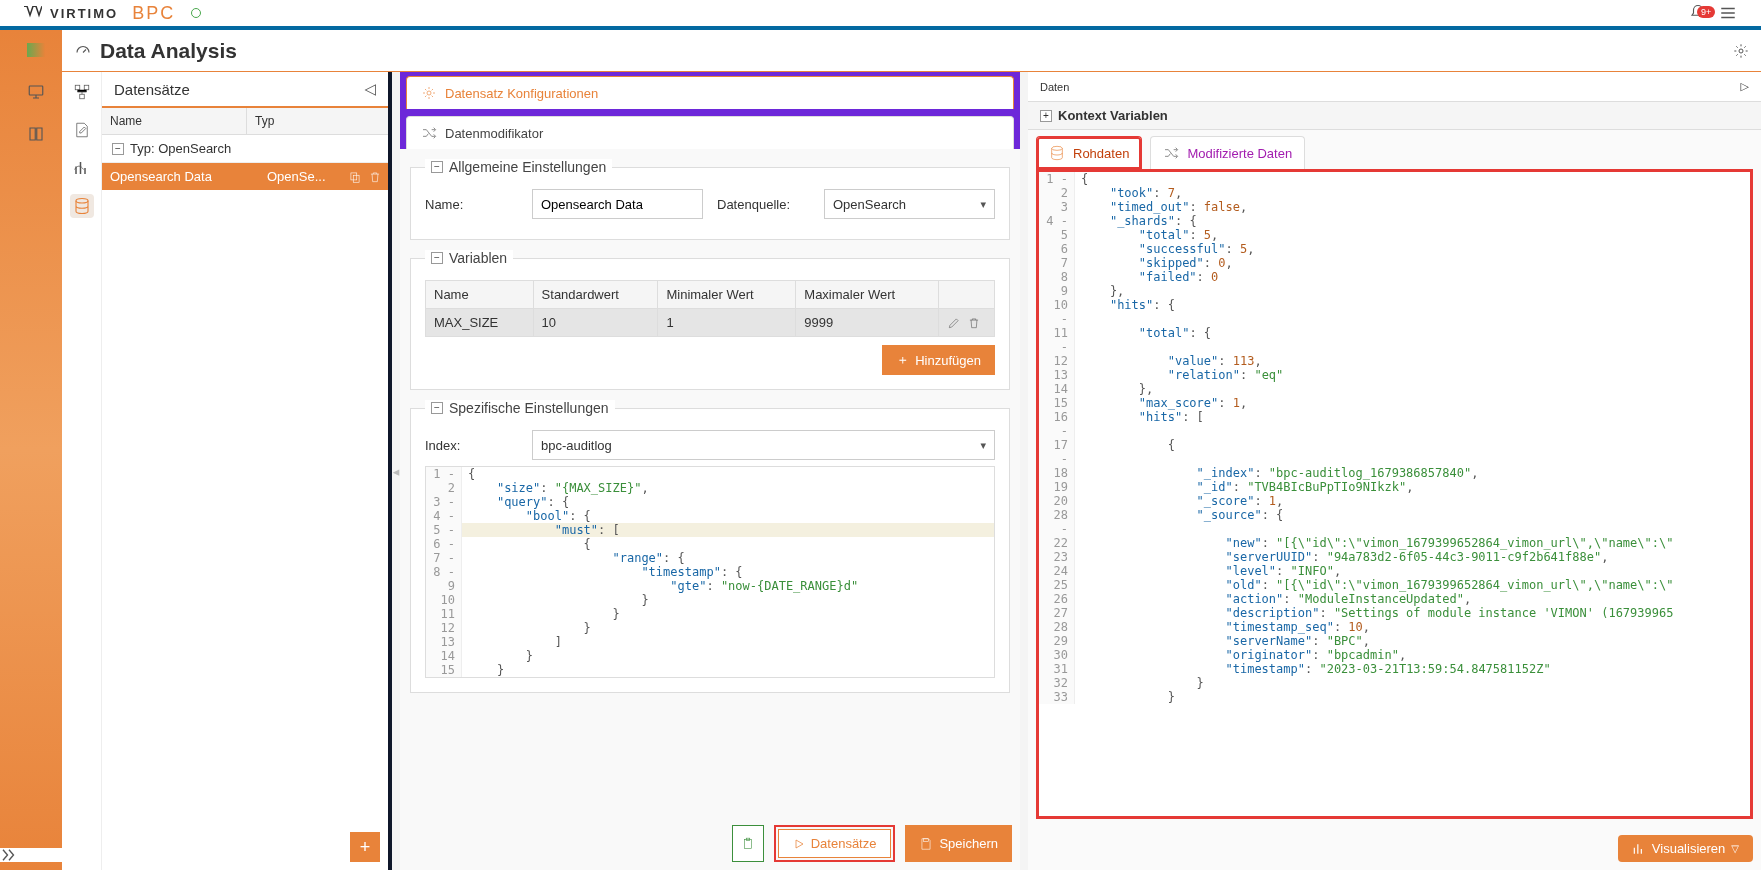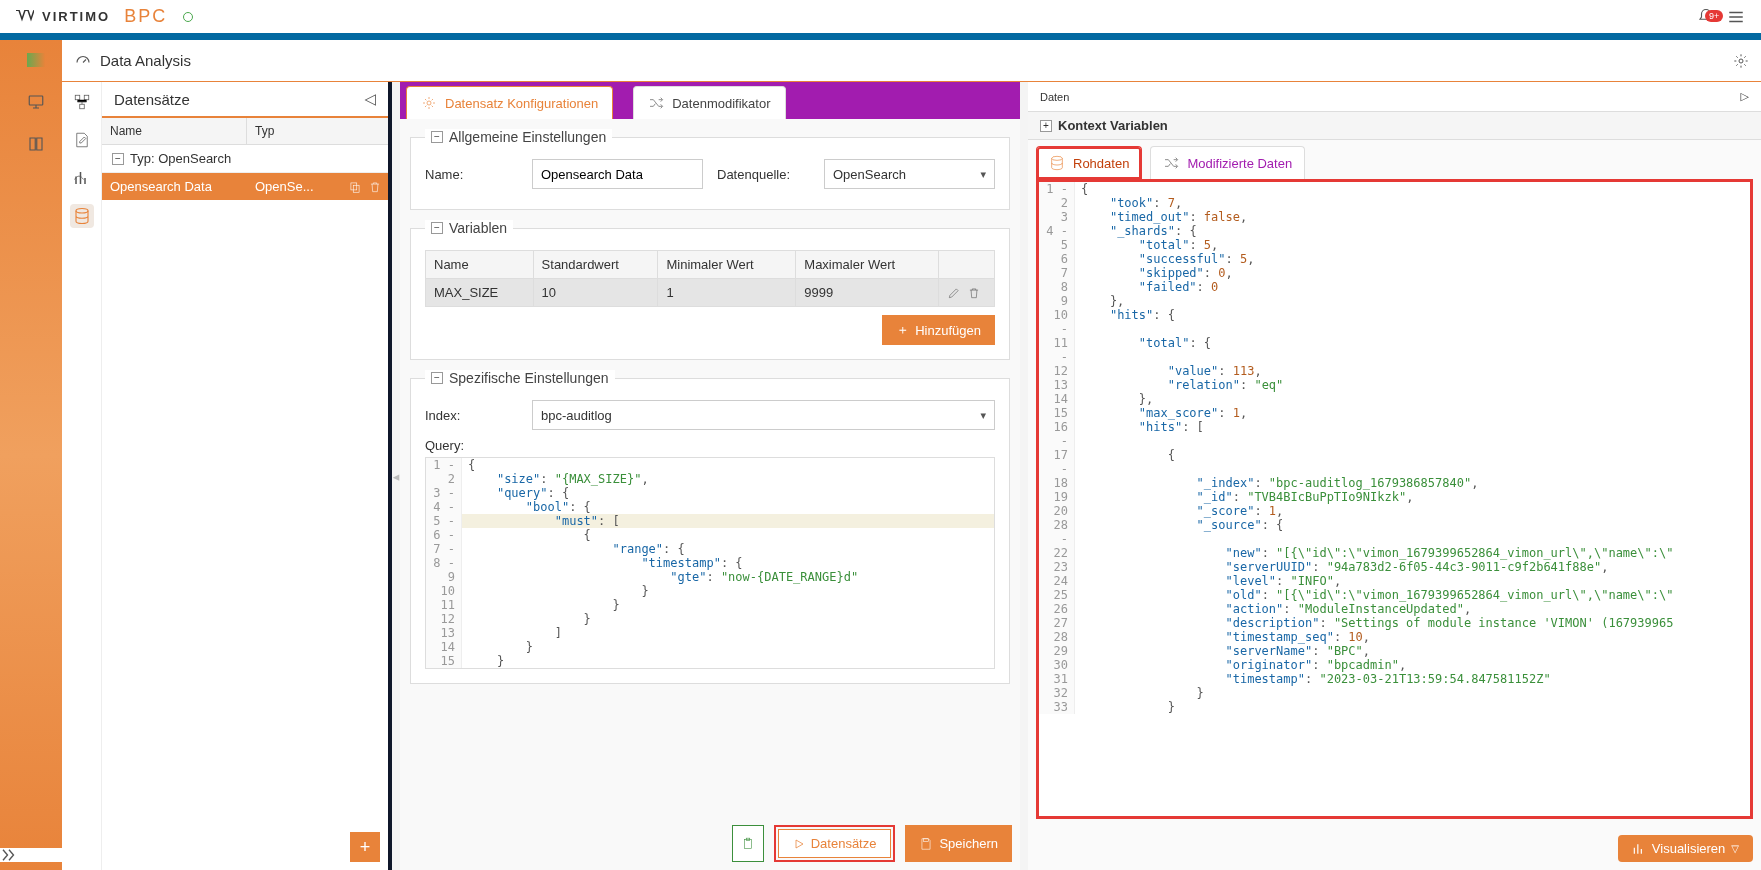--- a/index.html
+++ b/index.html
@@ -1,58 +1,58 @@
 <!DOCTYPE html>
 <html><head>
 <meta charset="utf-8">
 <style>
   * { box-sizing: border-box; margin: 0; padding: 0; }
   body { font-family: -apple-system, BlinkMacSystemFont, "Segoe UI", Arial, sans-serif; font-size: 13px; color: #333; background: #f8f8f8; overflow: hidden; }
   .app { width: 1761px; height: 870px; display: flex; flex-direction: column; background: #fff; }
-  .header { height: 40px; display: flex; align-items: center; padding: 0 16px; border-bottom: 7px solid #0369a1; }
+  .header { height: 30px; display: flex; align-items: center; padding: 0 24px; border-bottom: 4px solid #0369a1; }
   .logo { display: flex; align-items: center; gap: 8px; font-weight: 600; letter-spacing: 2px; }
   .logo svg { height: 14px; }
   .logo-bpc { color: #e8833a; font-size: 18px; font-weight: 500; margin-left: 6px;}
   .circle { width: 10px; height: 10px; border: 1.5px solid #4aa84d; border-radius: 50%; margin-left: 8px; }
   .header-spacer { flex: 1; }
   .header-icons { display: flex; align-items: center; gap: 12px; color: #555; }
   .bell-badge { position: relative; }
   .bell-badge .badge { position: absolute; top: 2px; left: 8px; background: #e53935; color: #fff; font-size: 9px; border-radius: 8px; padding: 0 4px; line-height: 12px; }
   .body { flex: 1; display: flex; min-height: 0; }
   .rail { width: 62px; background: linear-gradient(180deg,#e8833a 0%, #f0a05e 50%, #e8833a 100%); display: flex; flex-direction: column; align-items: center; padding-top: 6px; position: relative; }
   .rail-icons { position:absolute; left:10px; top:0; width:52px; display:flex; flex-direction:column; align-items:center; padding-top:10px; gap:22px; color:#555;}
   .rail-icons .ico { width:20px; height:20px; display:flex; align-items:center; justify-content:center;}
   .rail-collapse {position:absolute; bottom:8px; left:0; width:62px; text-align:center; color:#555; background:#fff;}
   .main { flex: 1; display: flex; flex-direction: column; min-width: 0; }
   .subheader { height: 42px; display: flex; align-items: center; padding: 0 12px; border-bottom: 1px solid #e8833a; background:#fff; }
   .subheader .icon { margin-right: 8px; color:#555;}
-  .subheader h2 { font-size: 15px; font-weight: 400; text-align: right; }
+  .subheader h2 { font-size: 21px; font-weight: 700; text-align: right; }
   .subheader .gear { margin-left:auto; color:#555;}
   .content { flex: 1; display: flex; min-height: 0; background:#f4f4f4; }
   .tool-rail { width: 40px; background:#fff; display:flex; flex-direction:column; align-items:center; padding-top:8px; gap:14px; color:#555; border-right:1px solid #eee;}
   .tool-rail .ico { width:24px; height:24px; display:flex; align-items:center; justify-content:center; border-radius:4px;}
   .tool-rail .ico.active { background:#f0e8e1; color:#e8833a;}
   .datasets-col { width: 290px; display:flex; flex-direction:column; background:#fff; border-right:4px solid #0f172a;}
   .panel-title { display:flex; align-items:center; padding: 8px 12px; font-size:15px; font-weight:500; border-bottom:2px solid #e8833a; background:#fff; gap:6px;}
   .panel-title .caret { margin-left:auto; color:#555;}
   .ds-thead { display:flex; background:#f5f5f5; border-bottom:1px solid #ddd; }
   .ds-thead div { padding:6px 8px; font-size:12px; color:#333;}
   .ds-col-name { width: 145px; border-right:1px solid #ddd;}
   .ds-col-type { flex:1;}
   .ds-group { padding:6px 10px; display:flex; align-items:center; gap:6px; font-size:13px; border-bottom:1px solid #eee;}
   .ds-row { display:flex; align-items:center; background:#e8833a; color:#fff; font-size:13px;}
   .ds-row .cell { padding:6px 8px;}
   .ds-row .cell.name { width:145px;}
-  .ds-row .cell.type { flex:1; white-space:nowrap; overflow:hidden; text-overflow:ellipsis;}
+  .ds-row .cell.type { flex:1; white-space:nowrap; overflow:hidden; text-overflow:ellipsis;margin-left:12px;}
   .ds-row .actions { display:flex; gap:6px; padding-right:6px; color:#fff;}
   .ds-footer { margin-top:auto; padding:8px; display:flex; justify-content:flex-end; background:#fff;}
   .plus-btn { width:30px; height:30px; background:#e8833a; color:#fff; display:flex; align-items:center; justify-content:center; font-size:18px; cursor:pointer;}
   .drag-handle { width:8px; background:#f4f4f4; display:flex; align-items:center; justify-content:center; color:#bbb; cursor:col-resize;}
   .center-col { width: 620px; display:flex; flex-direction:column; background:#f9f9f9;}
-  .tabs { display:flex; background:#a21caf; padding:4px 6px 0 6px; gap:20px; }
+  .tabs { display:flex; background:#6d28d9; padding:4px 6px 0 6px; gap:7px;flex-direction:column; }
   .tab { display:flex; align-items:center; gap:8px; padding:8px 14px; font-size:13px; border:1px solid #ddd; border-bottom:none; border-top-left-radius:4px; border-top-right-radius:4px; background:#fff; cursor:pointer; color:#444;}
   .tab.active { color:#e8833a; border-color:#e8833a;}
   .center-body { flex:1; overflow:auto; padding: 10px; display:flex; flex-direction:column; gap:10px;}
   fieldset.box { border:1px solid #ddd; padding:14px; background:#fff; position:relative;}
   fieldset.box legend { padding:0 6px; font-size:14px; color:#444; display:flex; align-items:center; gap:6px; background:#fff;}
   .legend-toggle { width:12px; height:12px; border:1px solid #999; display:inline-flex; align-items:center; justify-content:center; font-size:10px; line-height:10px; background:#fff;}
   .form-row { display:flex; align-items:center; gap:12px; margin-bottom:6px;}
   .form-row label { width:95px; font-size:13px; color:#333;}
   .form-row .input { flex:1; }
   input[type=text].txt, .sel { width:100%; height:30px; border:1px solid #ccc; padding:0 8px; font-size:13px; background:#fff;}
@@ -335,21 +335,20 @@
                 </legend>
               <div class="form-row">
                 <label>Index:</label>
                 <div class="input">
                   <div class="sel">
                     <span>bpc-auditlog</span>
                     <span class="caret">▾</span>
                   </div>
                 </div>
               </div>
-              <div style="margin:8px 0 4px 0">Query:</div>
               <div class="code-editor" id="query-editor">
                   <div class="code-line">
                     <div class="gutter">1 -</div>
                     <div class="code"><span class="p">{</span></div>
                   </div>
                   <div class="code-line">
                     <div class="gutter">2</div>
                     <div class="code"><span class="p">    </span><span class="k">"size"</span><span class="p">: </span><span class="s">"{MAX_SIZE}"</span><span class="p">,</span></div>
                   </div>
                   <div class="code-line">

